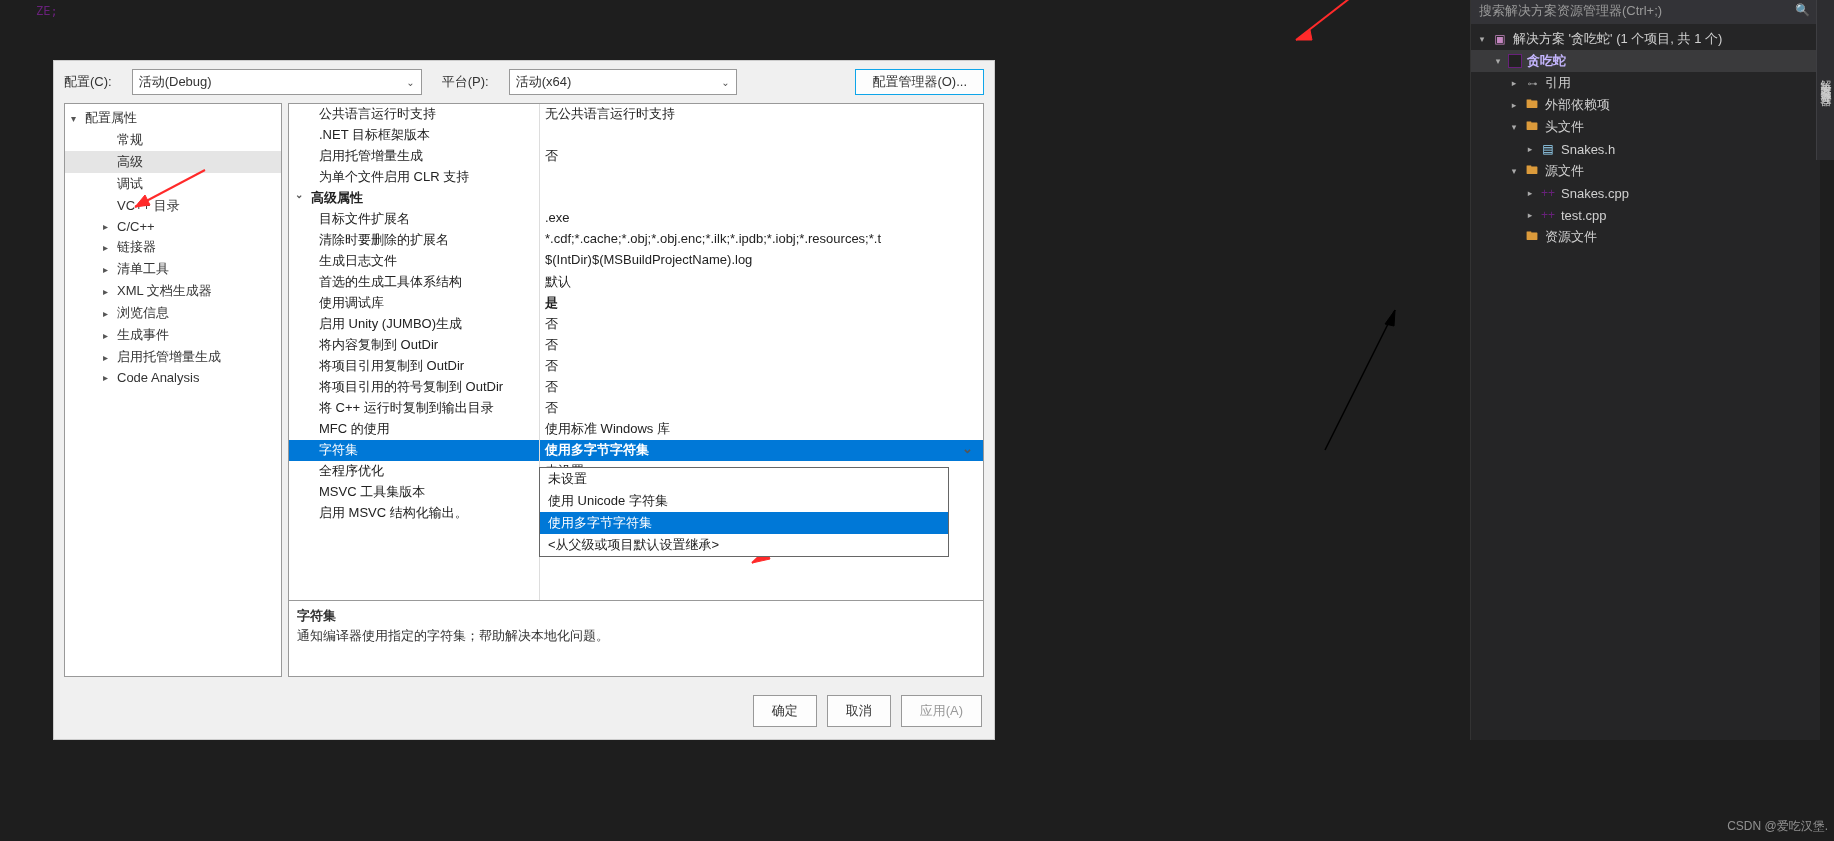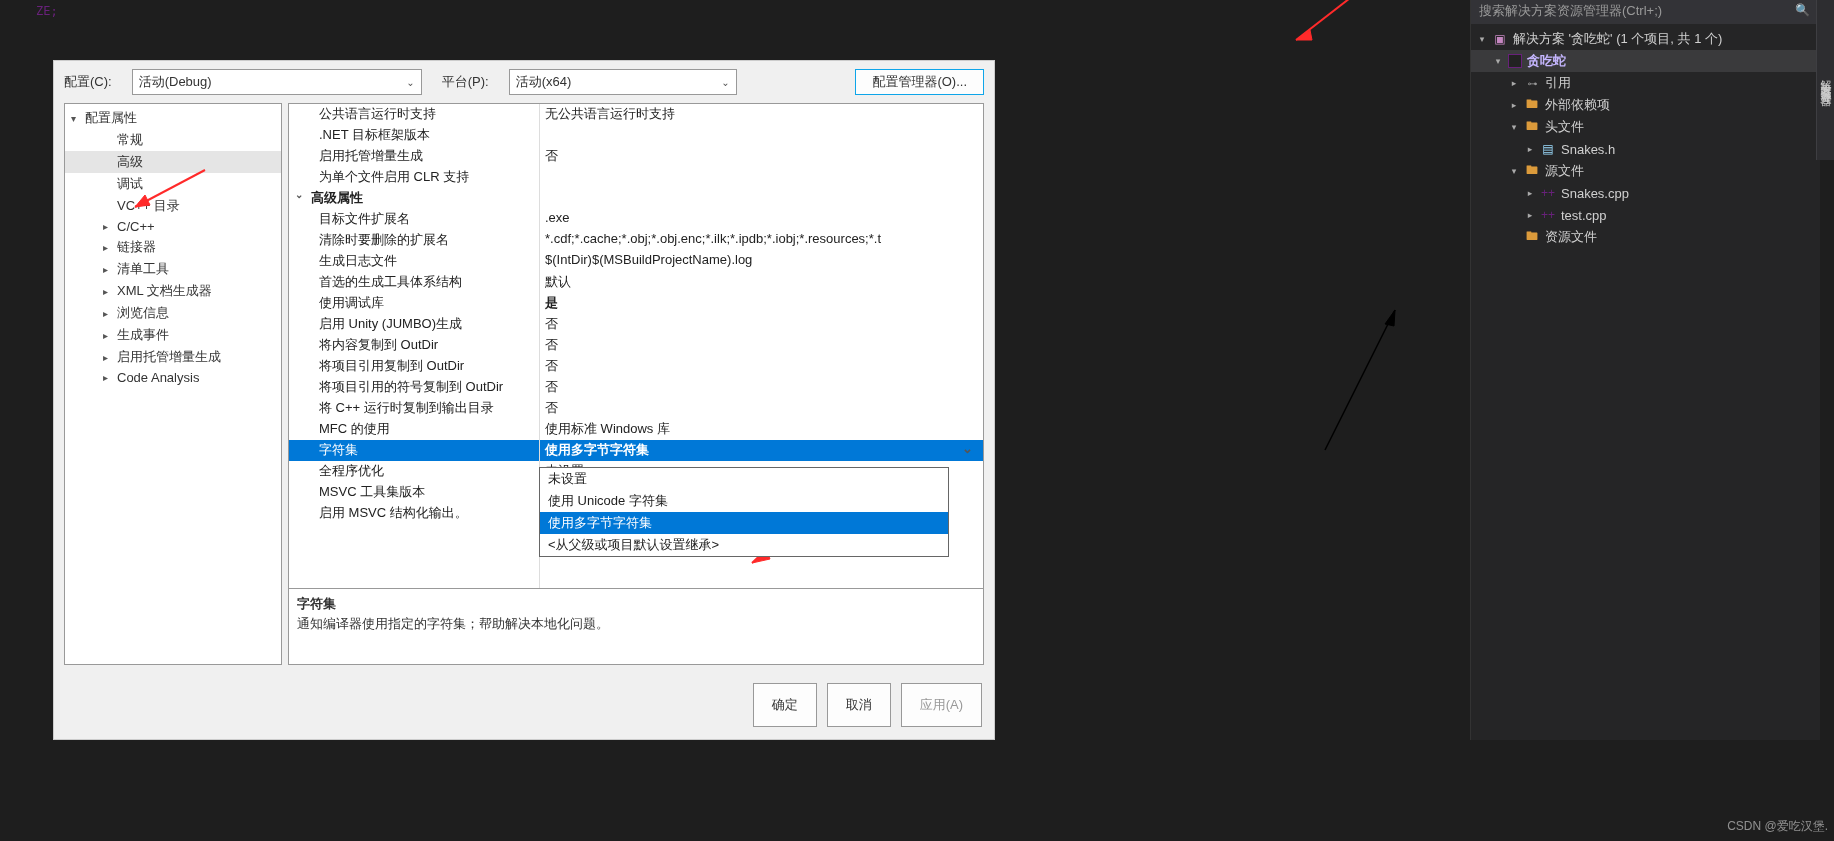--- a/index.html
+++ b/index.html
@@ -35,21 +35,21 @@
     .grid-row.selected { background: #0078d7; color: #fff; }
     .grid-row.selected .grid-value { font-weight: bold; }
     .grid-row.bold .grid-value { font-weight: bold; }
     .grid-value.has-caret::after { content: "⌄"; float: right; margin-right: 4px; color: #555; }
     .dropdown { position: absolute; top: 363px; left: 250px; width: 410px; background: #fff; border: 1px solid #666; z-index: 10; }
     .dd-item { padding: 2px 8px; color: #222; }
     .dd-item.hover { background: #0078d7; color: #fff; }
     .desc-pane { border-top: 1px solid #999; padding: 6px 8px 20px 8px; color: #333; height: 76px; }
     .desc-title { font-weight: bold; margin-bottom: 2px; }
     .dlg-buttons { display: flex; justify-content: flex-end; gap: 10px; padding: 10px 12px 12px 12px; background: #f0f0f0; }
-    .btn { height: 44px; padding: 0 18px; border: 1px solid #999; background: #fdfdfd; color: #333; display: flex; align-items: center; }
+    .btn { height: 32px; padding: 0 18px; border: 1px solid #999; background: #fdfdfd; color: #333; display: flex; align-items: center; }
     .btn.disabled { color: #999; }
     .sol-explorer { position: absolute; top: 0; right: 14px; width: 350px; height: 740px; background: #252526; color: #ccc; border-left: 1px solid #333; }
     .sol-search { height: 24px; background: #333337; color: #999; padding: 2px 8px; font-size: 12px; position: relative; }
     .sol-tree { padding-top: 4px; }
     .sol-row { display: flex; align-items: center; height: 22px; gap: 5px; padding-left: 6px; }
     .sol-row.sel { background: #3a3a3c; }
     .sol-arrow { width: 10px; font-size: 9px; color: #aaa; display: inline-block; text-align: center; }
     .sol-icon { width: 16px; height: 16px; display: inline-flex; align-items: center; justify-content: center; font-size: 12px; }
     .sol-icon.sol { color: #c586c0; }
     .sol-icon.proj-border { border: 1px solid #68217a; background: #222; width:14px; height:14px; }

